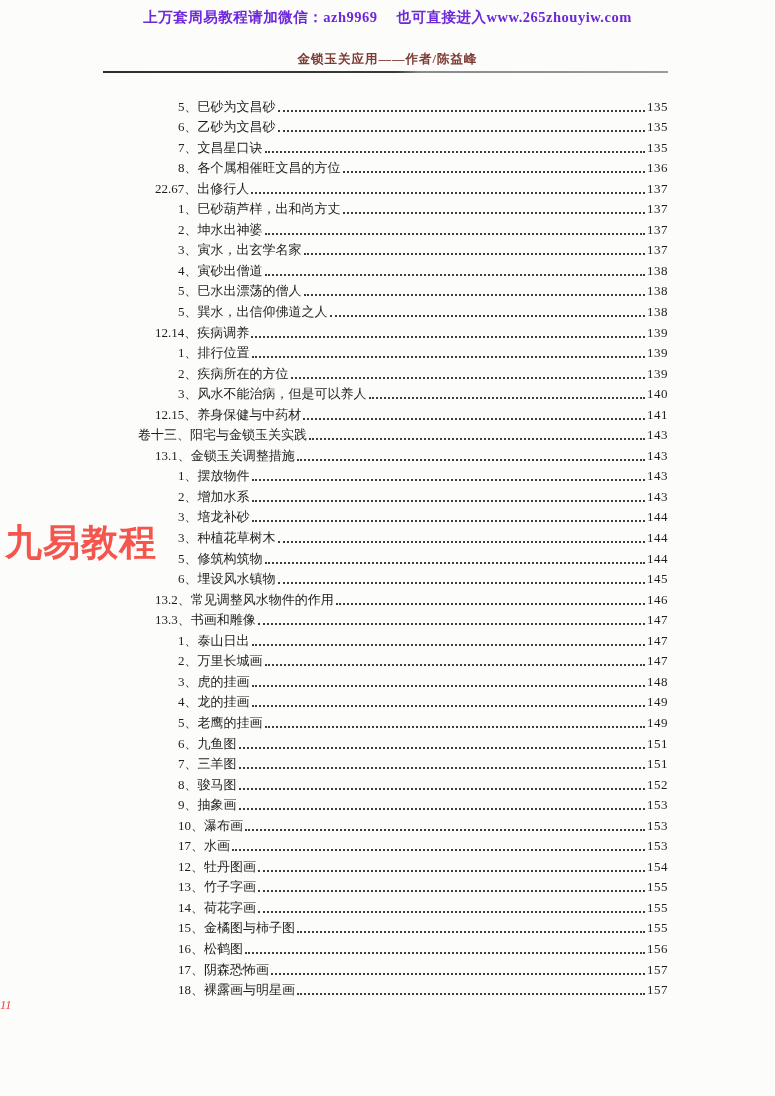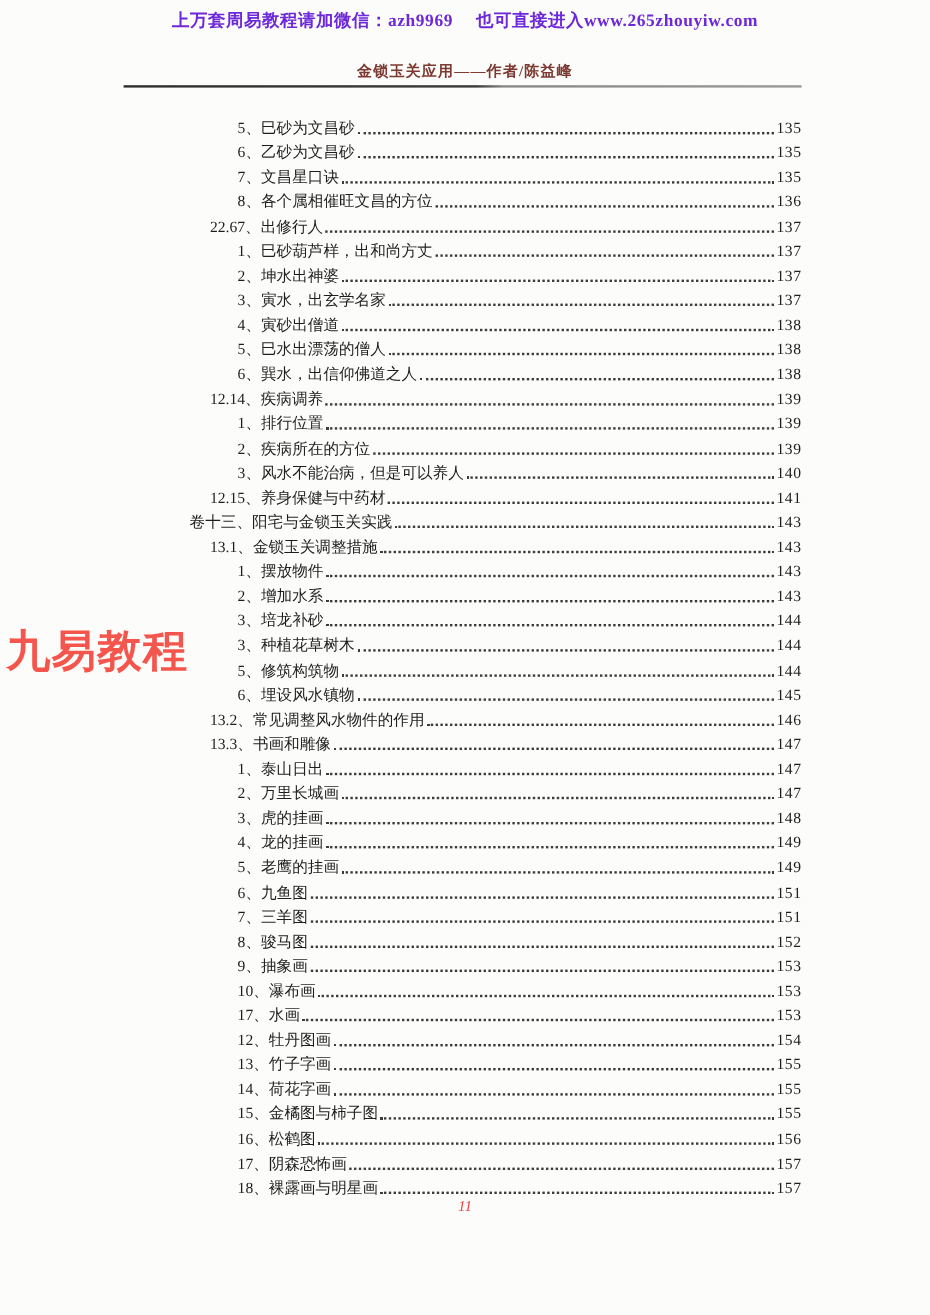--- a/index.html
+++ b/index.html
@@ -42,21 +42,20 @@
   .toc{
     position:absolute;top:95px;left:138px;width:530px;
     font-size:13px;
     color:#1e1e1e;
   }
   .toc-row{
     display:flex;
     align-items:flex-end;
     height:20.55px;
     white-space:nowrap;
-    margin-left:20px;
   }
   .toc-row .label{flex:0 0 auto;line-height:18px;}
   .toc-row .dots{
     flex:1 1 auto;
     border-bottom:2px dotted #3c3c3c;
     margin:0 2px 4px 2px;
     min-width:10px;
   }
   .toc-row .pg{flex:0 0 auto;line-height:18px;letter-spacing:0.5px;}
   .lvl0{padding-left:0;}
@@ -67,21 +66,20 @@
     position:absolute;left:5px;top:518px;
     font-family:Liberation Mono, monospace;
     font-weight:700;
     font-size:37px;
     letter-spacing:1px;
     color:#f4564e;
   }
   
   .footer-num{
     position:absolute;top:998px;left:0;right:0;
-    text-align:center;
     font-size:12.5px;
     color:#ef4444;
     font-style:italic;
   }
 </style>
 </head>
 <body>
 
 <div class="page">
 
@@ -136,21 +134,21 @@
         <span class="label">4、寅砂出僧道</span>
         <span class="dots"></span>
         <span class="pg">138</span>
       </div>
       <div class="toc-row lvl2">
         <span class="label">5、巳水出漂荡的僧人</span>
         <span class="dots"></span>
         <span class="pg">138</span>
       </div>
       <div class="toc-row lvl2">
-        <span class="label">6、巽水，出信仰佛道之人</span>
+        <span class="label">5、巽水，出信仰佛道之人</span>
         <span class="dots"></span>
         <span class="pg">138</span>
       </div>
       <div class="toc-row lvl1">
         <span class="label">12.14、疾病调养</span>
         <span class="dots"></span>
         <span class="pg">139</span>
       </div>
       <div class="toc-row lvl2">
         <span class="label">1、排行位置</span>

